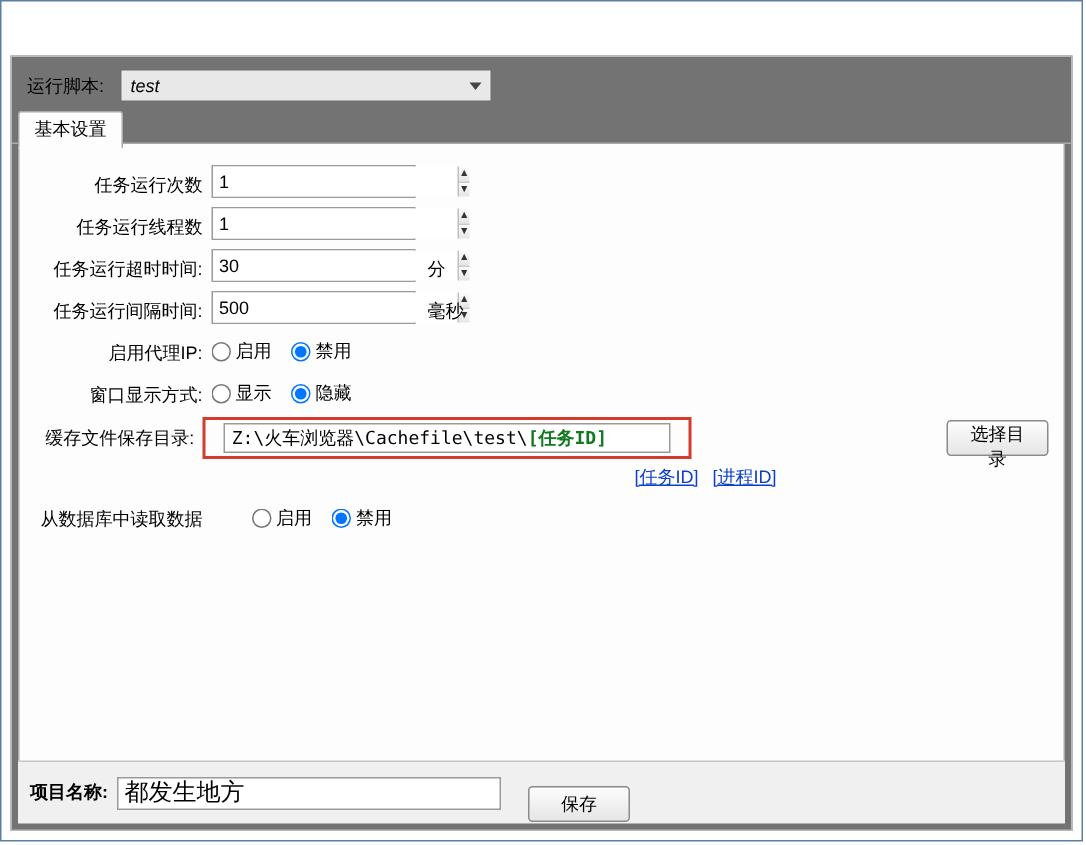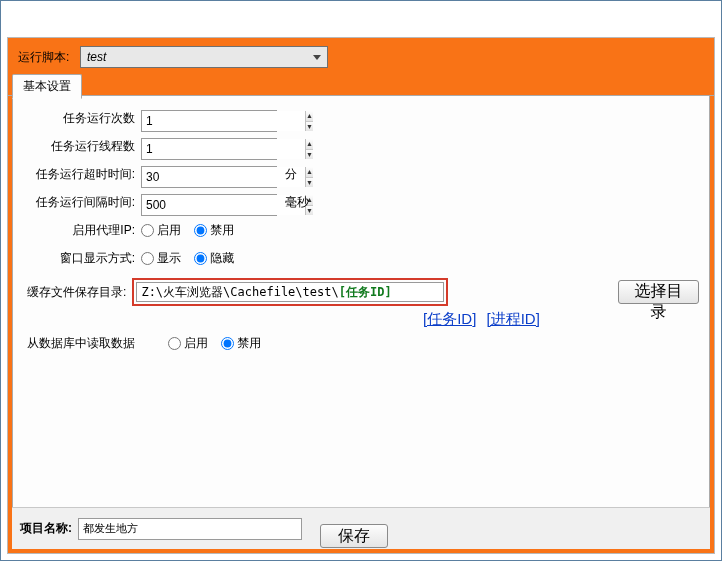--- a/index.html
+++ b/index.html
@@ -66,21 +66,21 @@
     font-size:11px;
     border-bottom-right-radius:3px;
   }
   .win-btn.max { border-bottom-left-radius:0; }
 
   
   .client {
     position:absolute;
     left:6px; right:6px; top:36px; bottom:6px;
     border:1px solid #b9b9b9;
-    background:#f97316;
+    background:#737373;
   }
 
   
   .script-row {
     padding: 8px 10px 4px 10px;
     display:flex;
     align-items:center;
   }
   .script-row .lbl { width:62px; }
   .combo {
@@ -133,21 +133,21 @@
     border:1px solid #aaa;
     border-top:none;
     margin:0 4px 0 4px;
     height: 432px;
     padding:14px 10px;
     position:relative;
   }
 
   .form-row {
     display:flex;
-    align-items:flex-start;
+    align-items:flex-end;
     margin-bottom:6px;
     height:22px;
   }
   .form-row .flabel {
     width:118px;
     text-align:right;
     padding-right:6px;
     white-space:nowrap;
   }
   .numfield {
@@ -200,21 +200,21 @@
     margin-top:2px;
     height:28px;
   }
   .cache-row .flabel {
     width:118px;
     text-align:right;
     padding-right:6px;
   }
   .cache-box{
     border:2px solid #d43b2a;
-    padding:2px;
+    padding:12px;
     display:flex;
     align-items:center;
     height:28px;
     width:341px;
   }
   .cache-input-wrap{
     border:1px solid #9a9a9a;
     background:#fff;
     height:20px;
     width:100%;
@@ -228,29 +228,29 @@
     font-weight:bold;
   }
   .btn {
     height:24px;
     min-width:68px;
     padding:0 10px;
     background:linear-gradient(#fdfdfd,#e5e5e5);
     border:1px solid #8a8a8a;
     border-radius:3px;
     cursor:pointer;
-    font-size:16px;
+    font-size:12px;
     font-family:inherit;
   }
   .select-dir-btn { margin-left:170px; }
 
   .link-row{
     margin-left:400px;
     padding-top:4px;
-    font-size:15px;
+    font-size:12px;
   }
   .link-row a{
     color:#0b3ec9;
     text-decoration:underline;
     margin-right:6px;
     cursor:pointer;
   }
 
   
   .bottom-row{
@@ -258,25 +258,25 @@
     left:4px; right:4px; bottom:4px;
     height:42px;
     border-top:1px solid #c8c8c8;
     display:flex;
     align-items:center;
     padding:0 8px;
     background:#f0f0f0;
   }
   .bottom-row .plabel{ margin-right:6px;font-weight:bold; }
   .bottom-row input.pname{
-    width:224px;
+    width:256px;
     height:22px;
     border:1px solid #9a9a9a;
     padding:0 4px;
-    font-size:11px;
+    font-size:16px;
     font-family:inherit;
   }
   .bottom-row .save-btn{ margin-left:18px;margin-top:15px; }
 
 </style>
 </head>
 <body>
 
 <div class="window">
 

